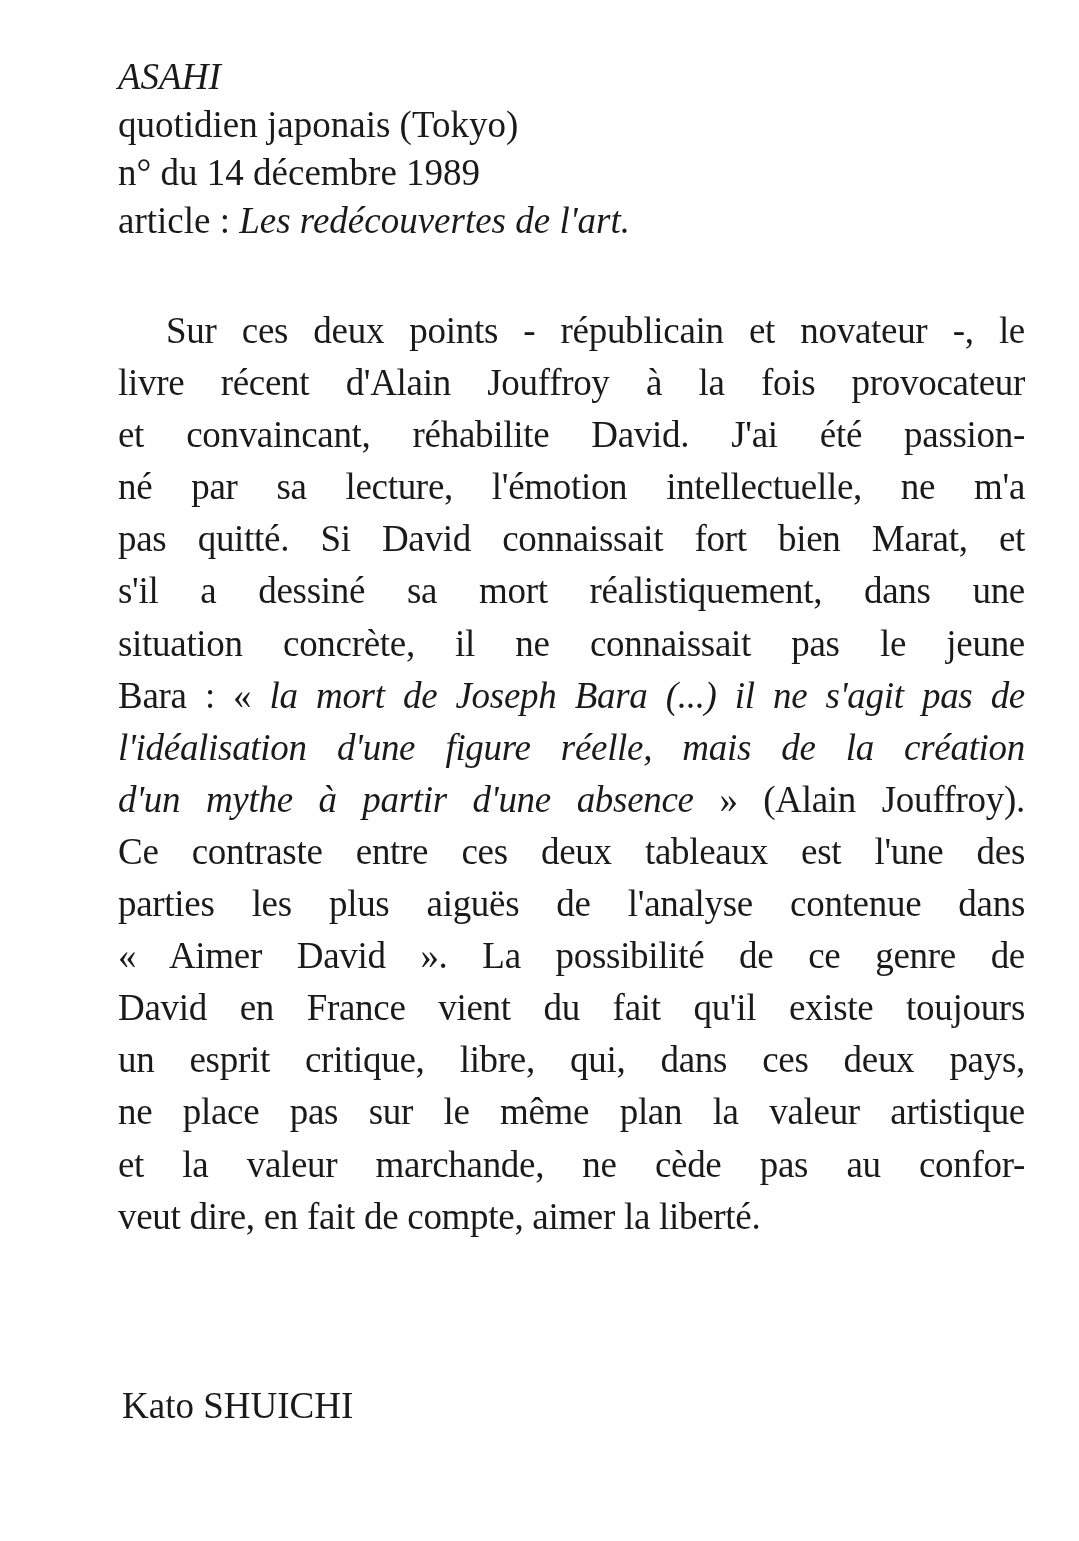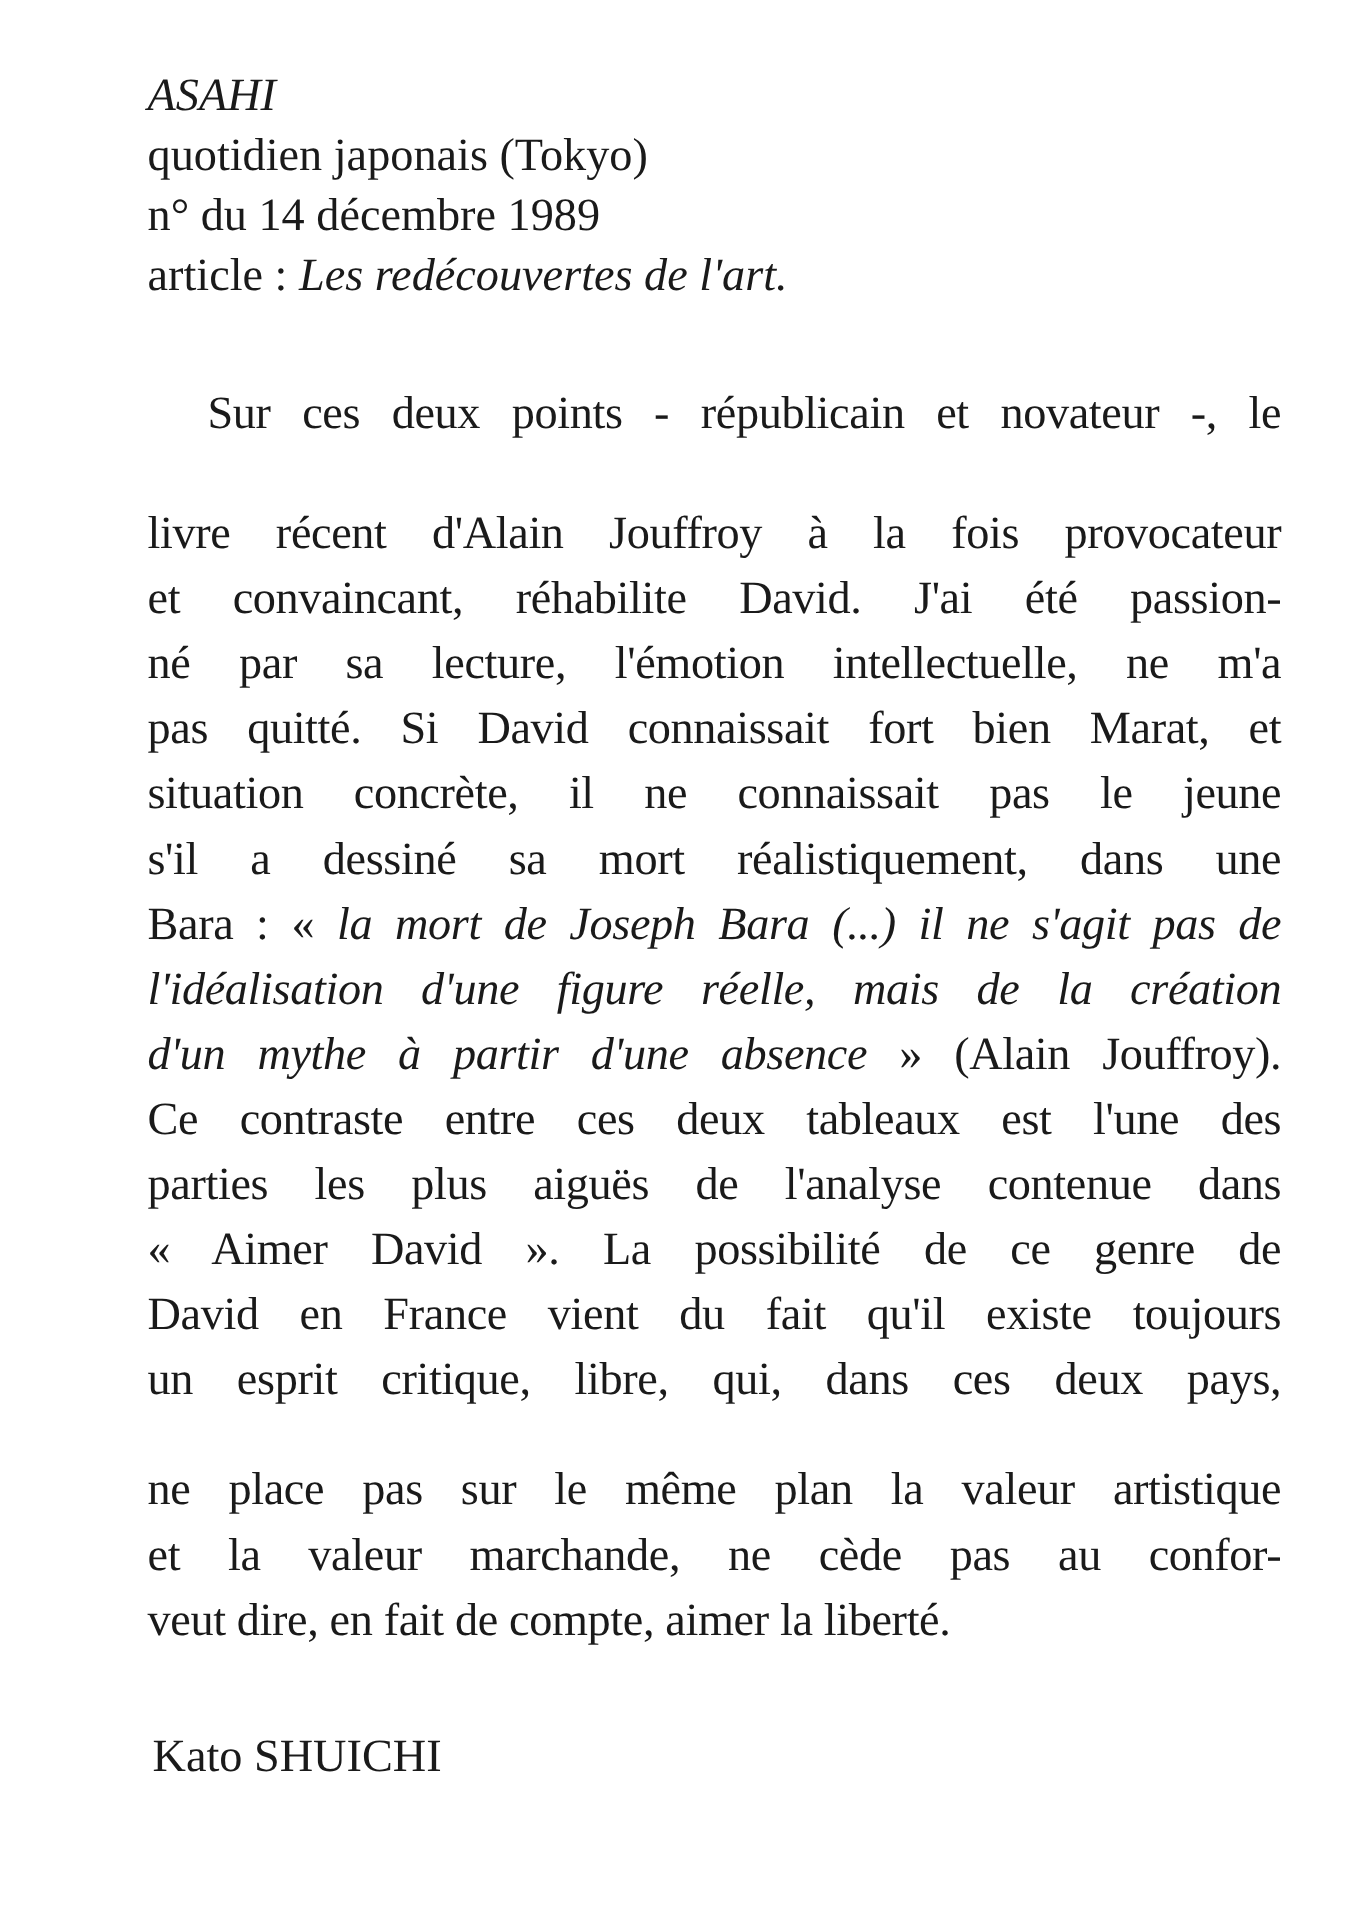--- a/index.html
+++ b/index.html
@@ -61,32 +61,32 @@
 
 <div class="page">
   <div class="header-line it">ASAHI</div>
   <div class="header-line">quotidien japonais (Tokyo)</div>
   <div class="header-line">n° du 14 décembre 1989</div>
   <div class="header-line"><span>article : </span><span class="it">Les redécouvertes de l'art.</span></div>
 </div>
 
 <div class="body-block">
   <div class="body-line" style="white-space: nowrap; display: block; word-spacing: 0px; margin-left: 48px;"><span>Sur ces deux points - républicain et novateur -, le</span></div>
-  <div class="body-line" style="white-space: nowrap; display: block; word-spacing: 0px; margin-top: 44px;"><span>livre récent d'Alain Jouffroy  à la fois provocateur</span></div>
+  <div class="body-line" style="white-space: nowrap; display: block; word-spacing: 0px;"><span>livre récent d'Alain Jouffroy  à la fois provocateur</span></div>
   <div class="body-line" style="white-space: nowrap; display: block; word-spacing: 0px;"><span>et convaincant, réhabilite David.  J'ai été passion-</span></div>
   <div class="body-line" style="white-space: nowrap; display: block; word-spacing: 0px;"><span>né par sa lecture, l'émotion intellectuelle, ne m'a</span></div>
   <div class="body-line" style="white-space: nowrap; display: block; word-spacing: 0px;"><span>pas quitté. Si David connaissait fort bien Marat, et</span></div>
+  <div class="body-line" style="white-space: nowrap; display: block; word-spacing: 0px;"><span>s'il a dessiné sa mort réalistiquement, dans une</span></div>
   <div class="body-line" style="white-space: nowrap; display: block; word-spacing: 0px;"><span>situation concrète, il ne connaissait pas le jeune</span></div>
-  <div class="body-line" style="white-space: nowrap; display: block; word-spacing: 0px;"><span>s'il a dessiné sa mort réalistiquement, dans une</span></div>
   <div class="body-line" style="white-space: nowrap; display: block; word-spacing: 0px;"><span>Bara : « </span><span class="it">la mort de Joseph Bara (...) il ne s'agit pas de</span></div>
   <div class="body-line" style="white-space: nowrap; display: block; word-spacing: 0px;"><span class="it">l'idéalisation d'une figure réelle, mais de la création</span></div>
   <div class="body-line" style="white-space: nowrap; display: block; transform: scaleX(0.999983); transform-origin: left center;"><span class="it">d'un mythe à partir d'une absence</span><span> » (Alain Jouffroy).</span></div>
   <div class="body-line" style="white-space: nowrap; display: block; word-spacing: 0px;"><span>Ce contraste entre ces deux tableaux est l'une des</span></div>
   <div class="body-line" style="white-space: nowrap; display: block; word-spacing: 0px;"><span>parties les plus aiguës de l'analyse contenue dans</span></div>
   <div class="body-line" style="white-space: nowrap; display: block; word-spacing: 0px;"><span>« Aimer David ». La possibilité de ce genre de</span></div>
   <div class="body-line" style="white-space: nowrap; display: block; word-spacing: 0px;"><span>David en France vient du fait qu'il existe toujours</span></div>
   <div class="body-line" style="white-space: nowrap; display: block; word-spacing: 0px;"><span>un esprit critique, libre, qui, dans ces deux pays,</span></div>
-  <div class="body-line" style="white-space: nowrap; display: block; word-spacing: 0px; margin-top: 36px;"><span>ne place pas sur le même plan la valeur artistique</span></div>
+  <div class="body-line" style="white-space: nowrap; display: block; word-spacing: 0px;"><span>ne place pas sur le même plan la valeur artistique</span></div>
   <div class="body-line" style="white-space: nowrap; display: block; word-spacing: 0px;"><span>et la valeur marchande, ne cède pas au confor-</span></div>
   <div class="body-line last"><span>veut dire, en fait de compte, aimer la liberté.</span></div>
 </div>
 
 <div class="signature">Kato SHUICHI</div>
 
 </body></html>

